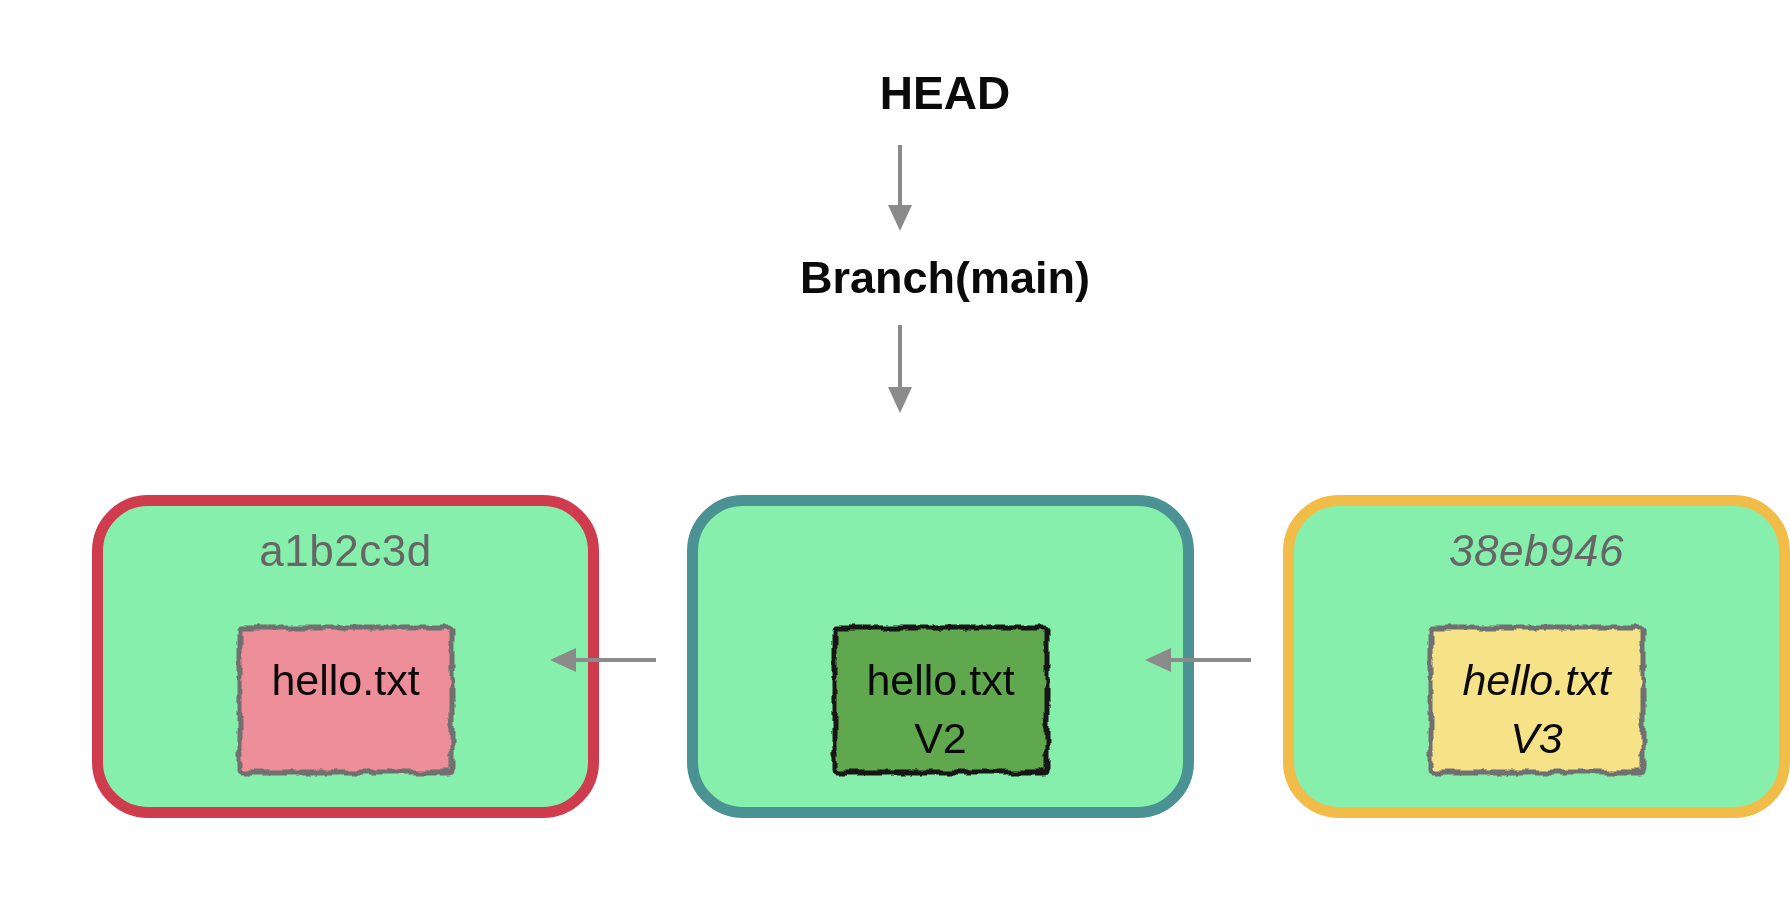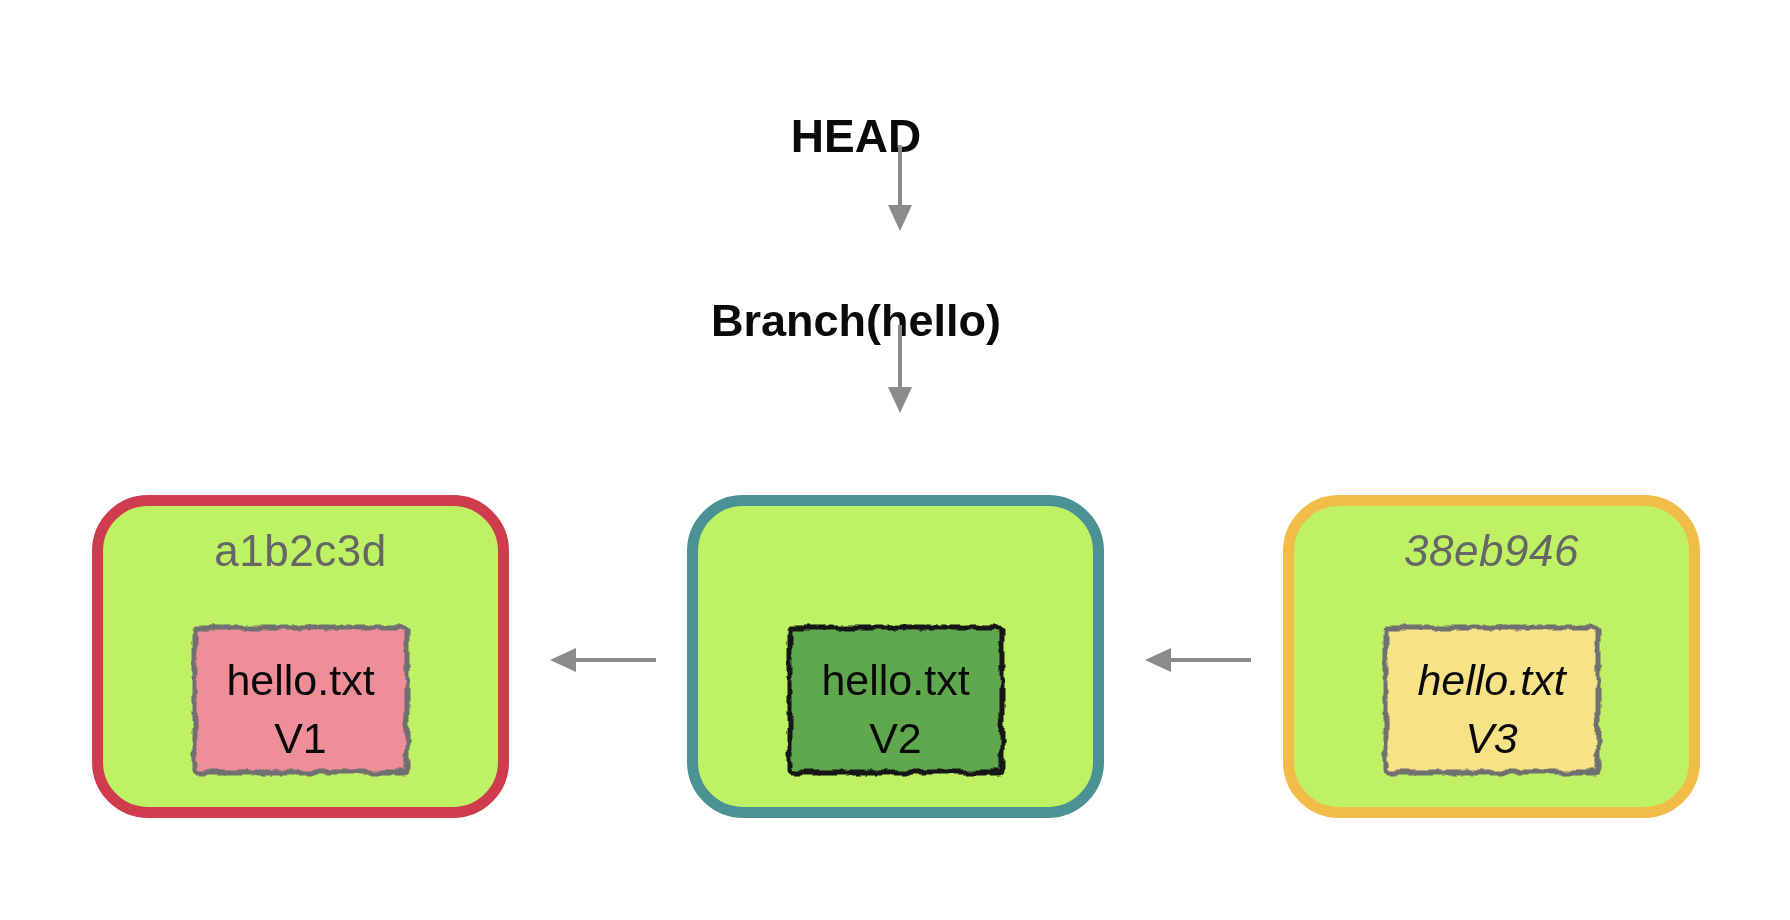--- a/index.html
+++ b/index.html
@@ -10,48 +10,47 @@
   }
   .canvas {
     position: relative;
     width: 1790px;
     height: 920px;
     background: #FFFFFF;
     overflow: hidden;
   }
   .pointer-label {
     position: absolute;
-    left: 856px;
+    left: 945px;
     transform: translateX(-50%);
     font-size: 46px;
     line-height: 50px;
     font-weight: bold;
     color: #0A0A0A;
     white-space: nowrap;
-    margin-top: 43px;
   }
   #head-label   { top: 68px; }
   #branch-label { top: 252px; font-size: 45px; line-height: 52px; }
 
   .v-arrow { position: absolute; left: 886px; width: 28px; overflow: visible; }
   #arrow-head-to-branch   { top: 145px; height: 86px; }
   #arrow-branch-to-commit { top: 325px; height: 88px; }
   .h-arrow { position: absolute; top: 646px; width: 106px; height: 28px; overflow: visible; }
   #arrow-mid-to-left   { left: 550px; }
   #arrow-right-to-mid  { left: 1145px; }
 
   .commit-card {
     position: absolute;
     top: 495px;
-    width: 417px;
+    width: 507px;
     height: 323px;
     box-sizing: border-box;
     border: 11px solid #888;
     border-radius: 56px;
-    background: #bef264;
+    background: #86efac;
   }
   #commit-card-0 { left: 92px; }
   #commit-card-1 { left: 687px; }
   #commit-card-2 { left: 1283px; }
 
   .commit-hash {
     position: absolute;
     top: 20px;
     left: 0;
     width: 100%;
@@ -104,35 +103,34 @@
 
 <div class="canvas">
 
   <div class="pointer-label" id="head-label" style="color: rgb(10, 10, 10);">HEAD</div>
 
   <svg class="v-arrow" id="arrow-head-to-branch" viewBox="0 0 28 86">
     <line x1="14" y1="0" x2="14" y2="62" stroke-width="4" stroke="#8B8B8B"></line>
     <polygon points="2,60 26,60 14,86" fill="#8B8B8B"></polygon>
   </svg>
 
-  <div class="pointer-label" id="branch-label" style="color: rgb(10, 10, 10);">Branch(hello)</div>
+  <div class="pointer-label" id="branch-label" style="color: rgb(10, 10, 10);">Branch(main)</div>
 
   <svg class="v-arrow" id="arrow-branch-to-commit" viewBox="0 0 28 88">
     <line x1="14" y1="0" x2="14" y2="64" stroke-width="4" stroke="#8B8B8B"></line>
     <polygon points="2,62 26,62 14,88" fill="#8B8B8B"></polygon>
   </svg>
 
   <div class="commit-card" id="commit-card-0" style="border-color: rgb(206, 60, 78);">
     <div class="commit-hash" style="color: rgb(102, 102, 102);">a1b2c3d</div>
     <div class="file-box">
       <svg class="file-bg" viewBox="0 0 224 156">
         <rect x="6" y="6" width="212" height="144" rx="2" stroke-width="5" filter="url(#rough)" fill="#ED8E99" stroke="#6F6F6F"></rect>
       </svg>
       <div class="file-line file-name">hello.txt</div>
-      <div class="file-line file-version">V1</div>
     </div>
   </div>
 
   <div class="commit-card" id="commit-card-1" style="border-color: rgb(74, 146, 147);">
     <div class="file-box">
       <svg class="file-bg" viewBox="0 0 224 156">
         <rect x="6" y="6" width="212" height="144" rx="2" stroke-width="5" filter="url(#rough)" fill="#5EA84D" stroke="#161616"></rect>
       </svg>
       <div class="file-line file-name">hello.txt</div>
       <div class="file-line file-version">V2</div>

